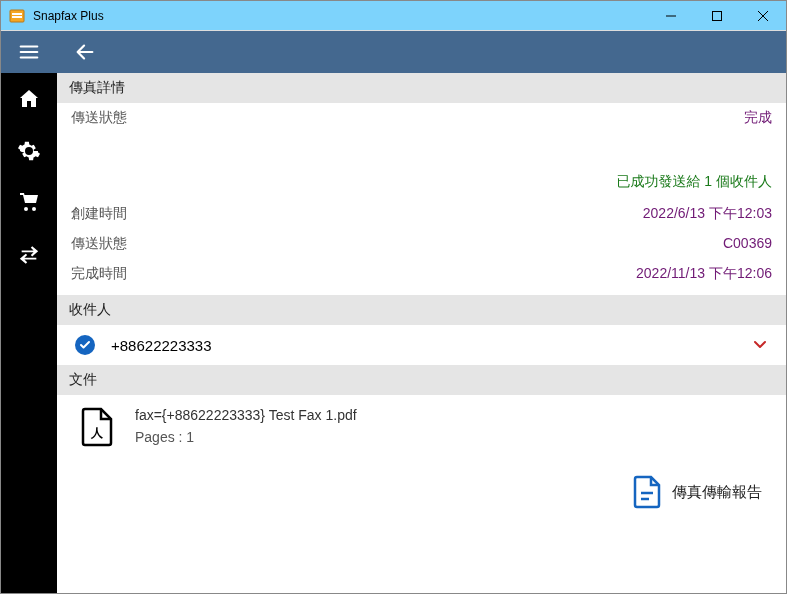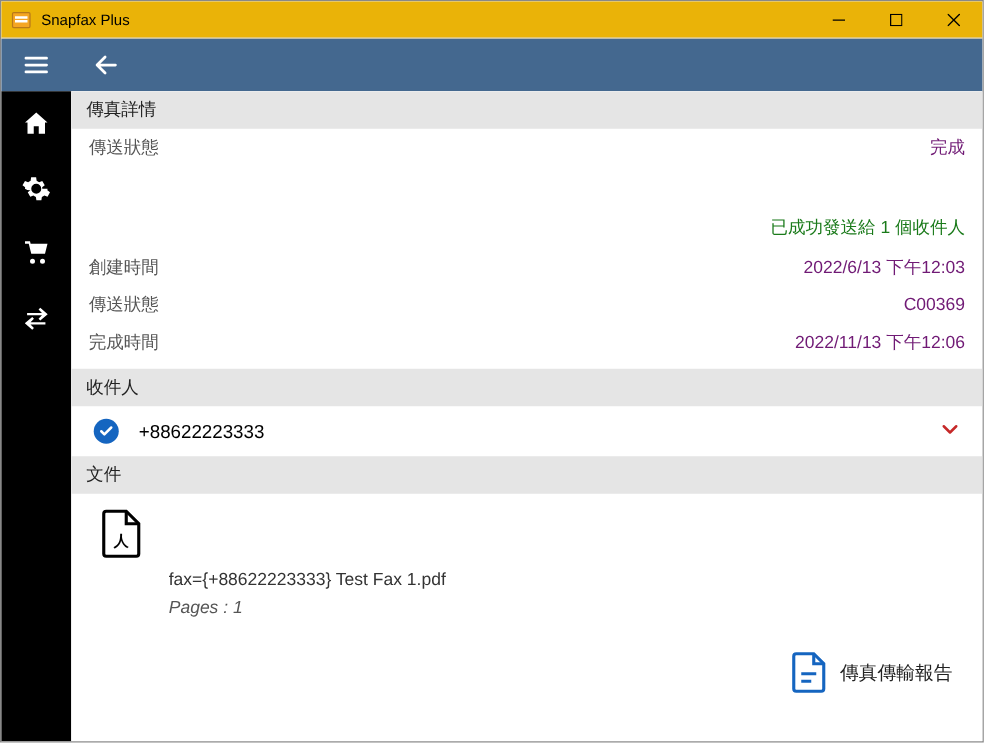--- a/index.html
+++ b/index.html
@@ -1,19 +1,19 @@
 <!DOCTYPE html>
 <html><head>
 <meta charset="utf-8">
 <style>
 * { margin: 0; padding: 0; box-sizing: border-box; font-family: "Microsoft YaHei", "Segoe UI", sans-serif; }
 body { width: 787px; height: 594px; border: 1px solid #888; display: flex; flex-direction: column; background: #fff; }
 
 
-.titlebar { height: 30px; display: flex; align-items: center; padding: 0 0 0 8px; background: #eab308; border-bottom: 1px solid #ddd; }
+.titlebar { height: 30px; display: flex; align-items: center; padding: 0 0 0 8px; background: #7dd3fc; border-bottom: 1px solid #ddd; }
 .titlebar .icon-app { width: 16px; height: 16px; margin-right: 8px; display:flex; align-items:center; justify-content:center;}
 .titlebar .title { font-size: 12px; color: #000; }
 .titlebar .spacer { flex: 1; }
 .titlebar .winbtn { width: 46px; height: 30px; display: flex; align-items: center; justify-content: center; font-size: 12px; }
 .titlebar .winbtn svg { width: 10px; height: 10px; }
 
 
 .topbar { height: 42px; background: #44688f; display: flex; align-items: center; }
 .topbar .topbtn { width: 56px; height: 42px; display: flex; align-items: center; justify-content: center; color: #fff; }
 .topbar .topbtn.back { width: 56px; }
@@ -35,22 +35,22 @@
 .detail-row .value { color: #701a75; text-align: right; }
 .success-msg { color: #1a7a1a; font-size: 14px; text-align: right; padding: 0 14px 8px 14px; margin-top: 40px; }
 
 .recipient-row { display: flex; align-items: center; padding: 10px 18px; font-size: 15px; cursor: pointer; }
 .recipient-row .check { width: 20px; height: 20px; background: #1565c0; border-radius: 50%; display: flex; align-items: center; justify-content: center; margin-right: 16px; }
 .recipient-row .check svg { width: 12px; height: 12px; }
 .recipient-row .chev { margin-left: auto; color: #c62828; }
 
 .file-row { display: flex; padding: 12px 22px; align-items: flex-start; }
 .file-row .fileicon { width: 36px; height: 40px; margin-right: 20px; }
-.file-row .fileinfo { font-size: 14px; color: #333; margin-top: 48px; }
-.file-row .fileinfo .pages { margin-top: 6px; color: #555; font-style: italic; }
+.file-row .fileinfo { font-size: 14px; color: #333; }
+.file-row .fileinfo .pages { margin-top: 6px; color: #555; }
 
 .report-row { display: flex; justify-content: flex-end; padding: 16px 24px; align-items: center; }
 .report-row .reporticon { width: 30px; height: 34px; margin-right: 10px; }
 .report-row .reportlabel { font-size: 15px; color: #222; }
 
 .pad-block { padding-bottom: 6px; }
 </style>
 </head>
 <body>
 

